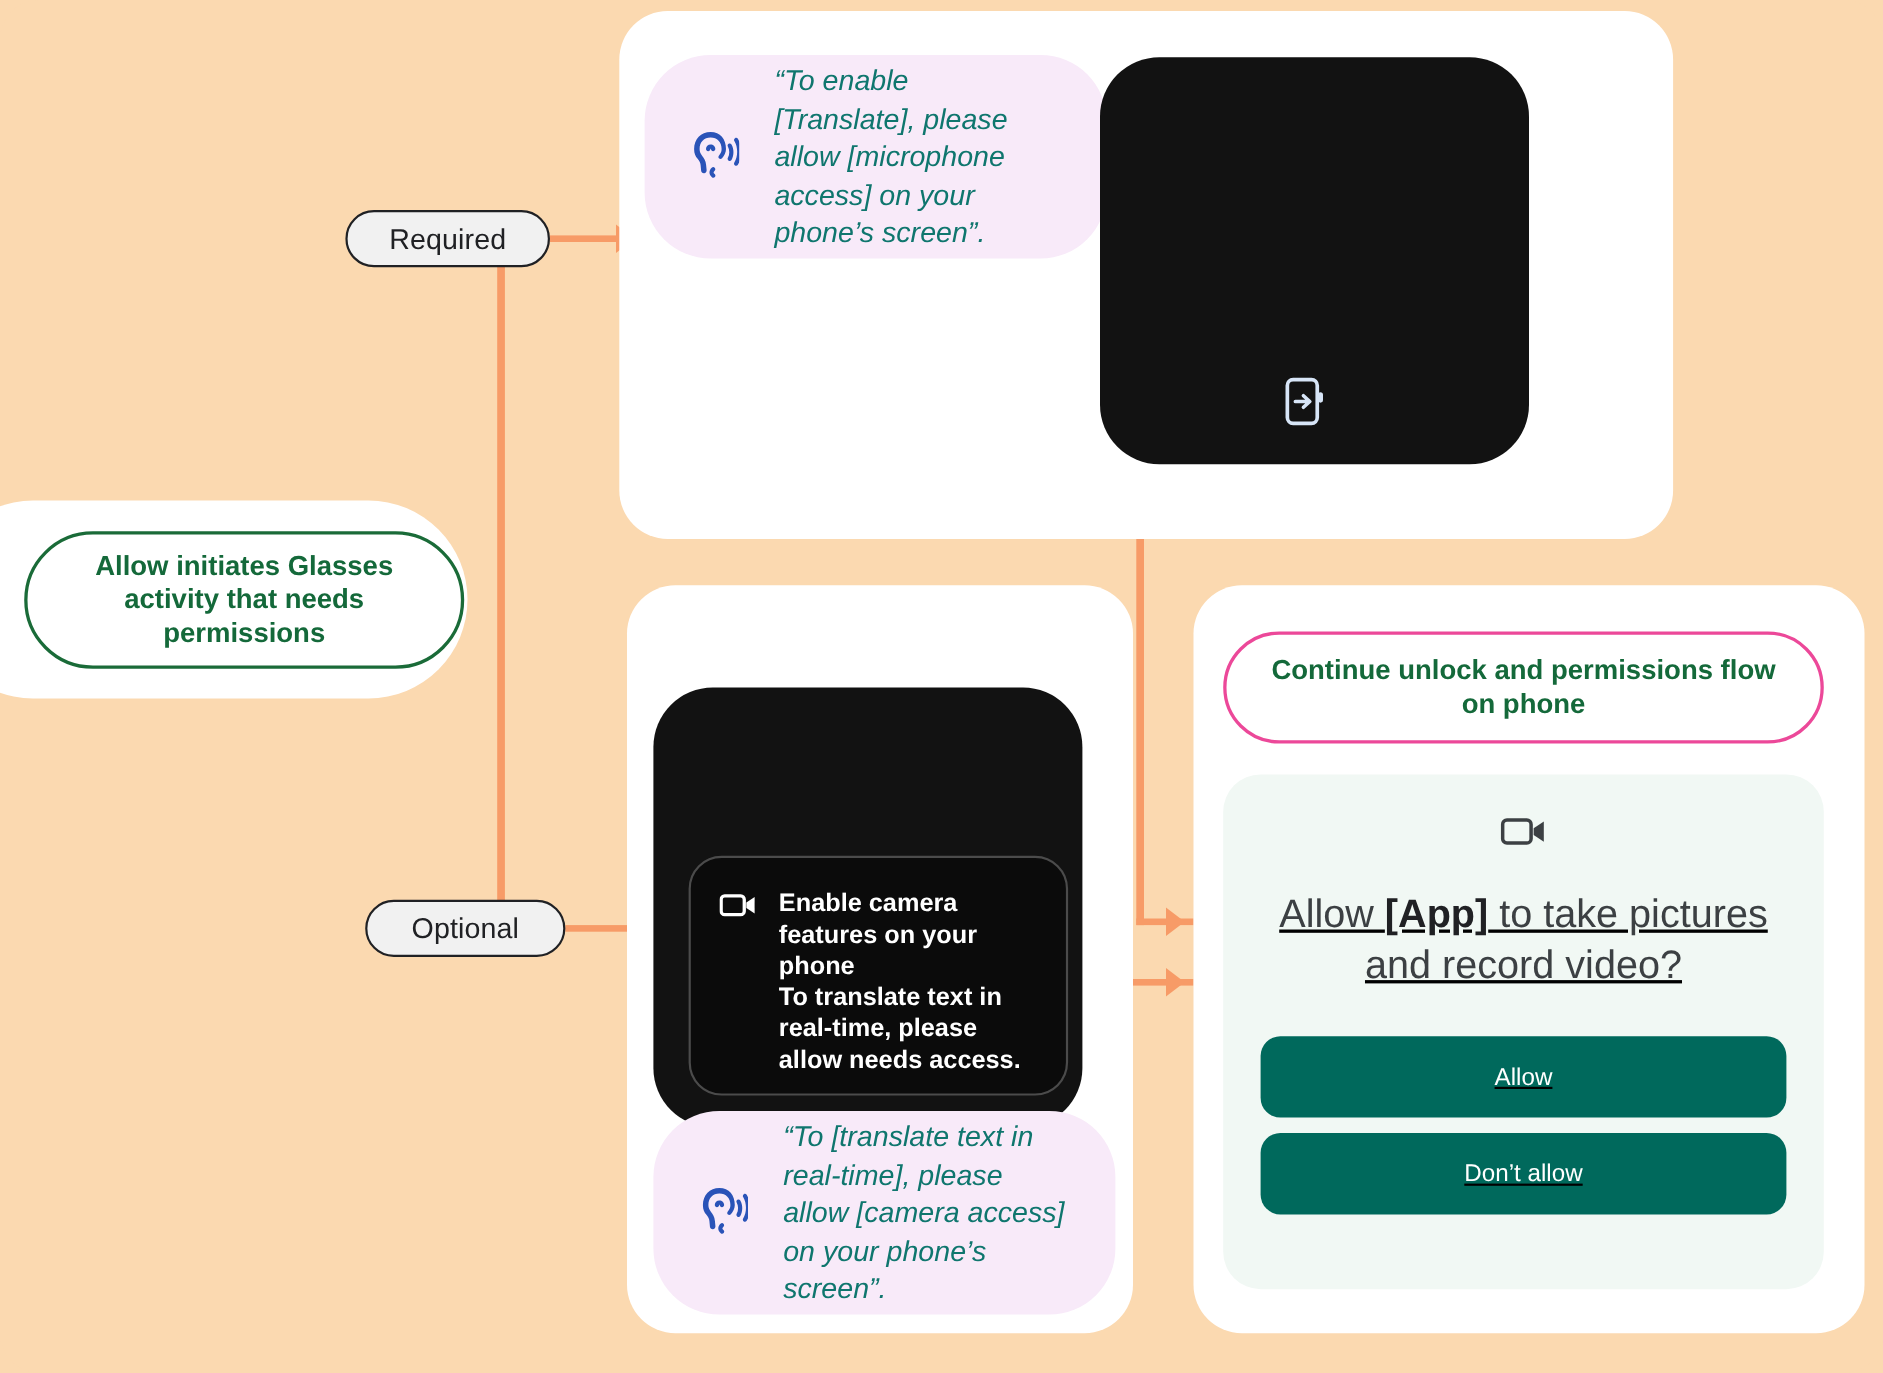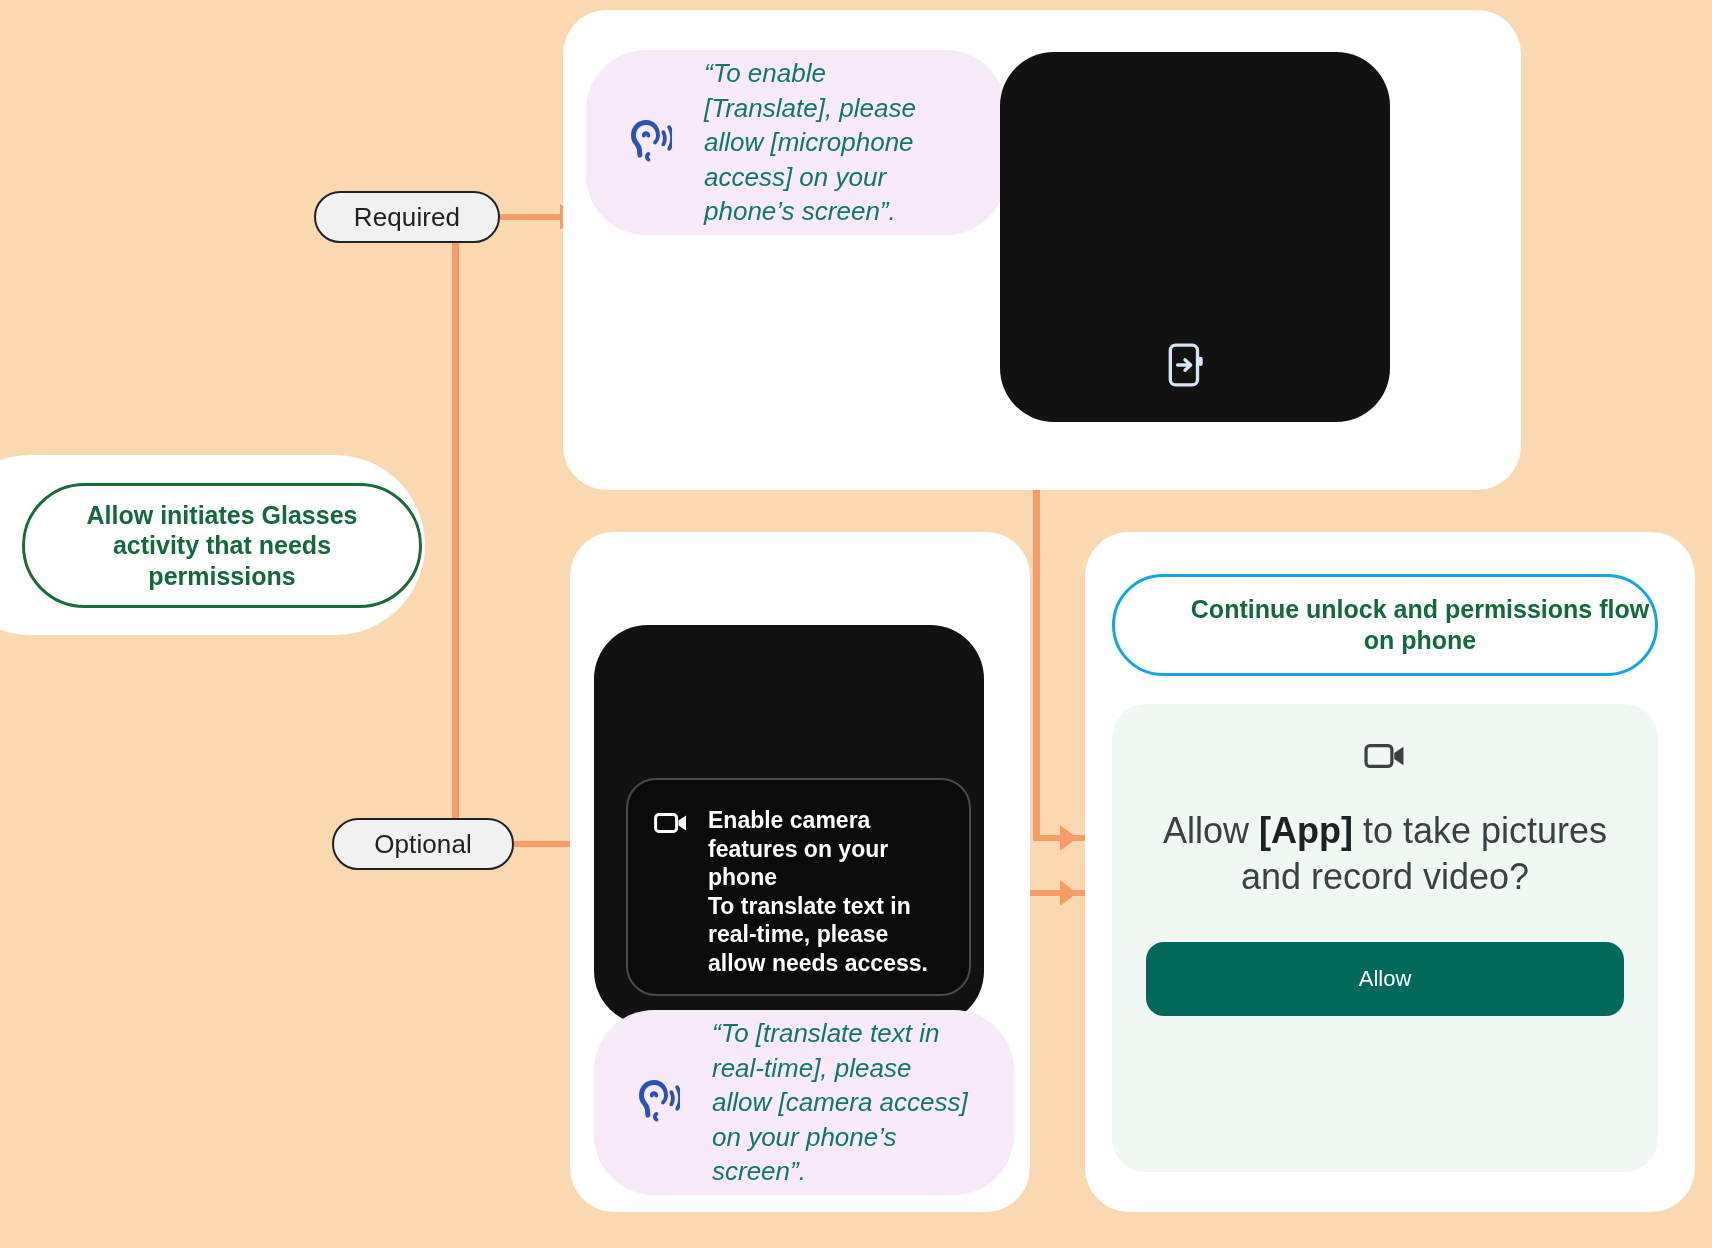--- a/index.html
+++ b/index.html
@@ -117,38 +117,38 @@
     padding:26px 24px 26px 26px;
     box-sizing:border-box;
   }
   .toast .cam-ico{flex:0 0 auto;width:34px;height:34px;margin-top:4px;}
   .toast .txt{color:#FFFFFF;font-size:23px;font-weight:bold;line-height:1.24;}
   .toast .txt .t2{display:block;}
 
   
   .green-pill{
     position:absolute;
-    border:3px solid #0ea5e9;
+    border:3px solid #ec4899;
     border-radius:60px;
-    display:flex;align-items:center;justify-content:flex-end;
+    display:flex;align-items:center;justify-content:center;
     box-sizing:border-box;
   }
   .green-pill span{
     color:#14693A;font-weight:bold;font-size:25px;line-height:1.25;
     text-align:center;display:block;width:470px;
   }
 
   
   .dialog{
     position:absolute;
     background:#F1F8F4;
     border-radius:34px;
     box-sizing:border-box;
     padding:36px 34px 34px 34px;
-    display:flex;flex-direction:column;align-items:center;
+    display:flex;flex-direction:column;align-items:center;text-decoration:underline;
   }
   .dialog .cam-ico-lg{width:42px;height:42px;margin-bottom:26px;}
   .dialog .q{
     margin:0 0 42px 0;
     color:#3C4043;
     font-size:36px;
     line-height:1.28;
     text-align:center;
     font-weight:normal;
   }
@@ -271,16 +271,17 @@
 
     <div class="dialog" style="left:27px;top:172px;width:546px;height:468px;">
       <span class="cam-ico-lg">
         <svg viewBox="0 0 34 26" width="42" height="32" aria-hidden="true">
           <rect x="1.6" y="4.5" width="21" height="17" rx="3.2" fill="none" stroke="#3C4043" stroke-width="2.6"></rect>
           <path d="M24.5 10.5L32 5.5v15l-7.5-5z" fill="#3C4043"></path>
         </svg>
       </span>
       <p class="q"><span>Allow </span><b>[App]</b><span> to take pictures and record video?</span></p>
       <button class="btn">Allow</button>
+      <button class="btn">Don’t allow</button>
     </div>
   </div>
 
 </div>
 
 </body></html>

